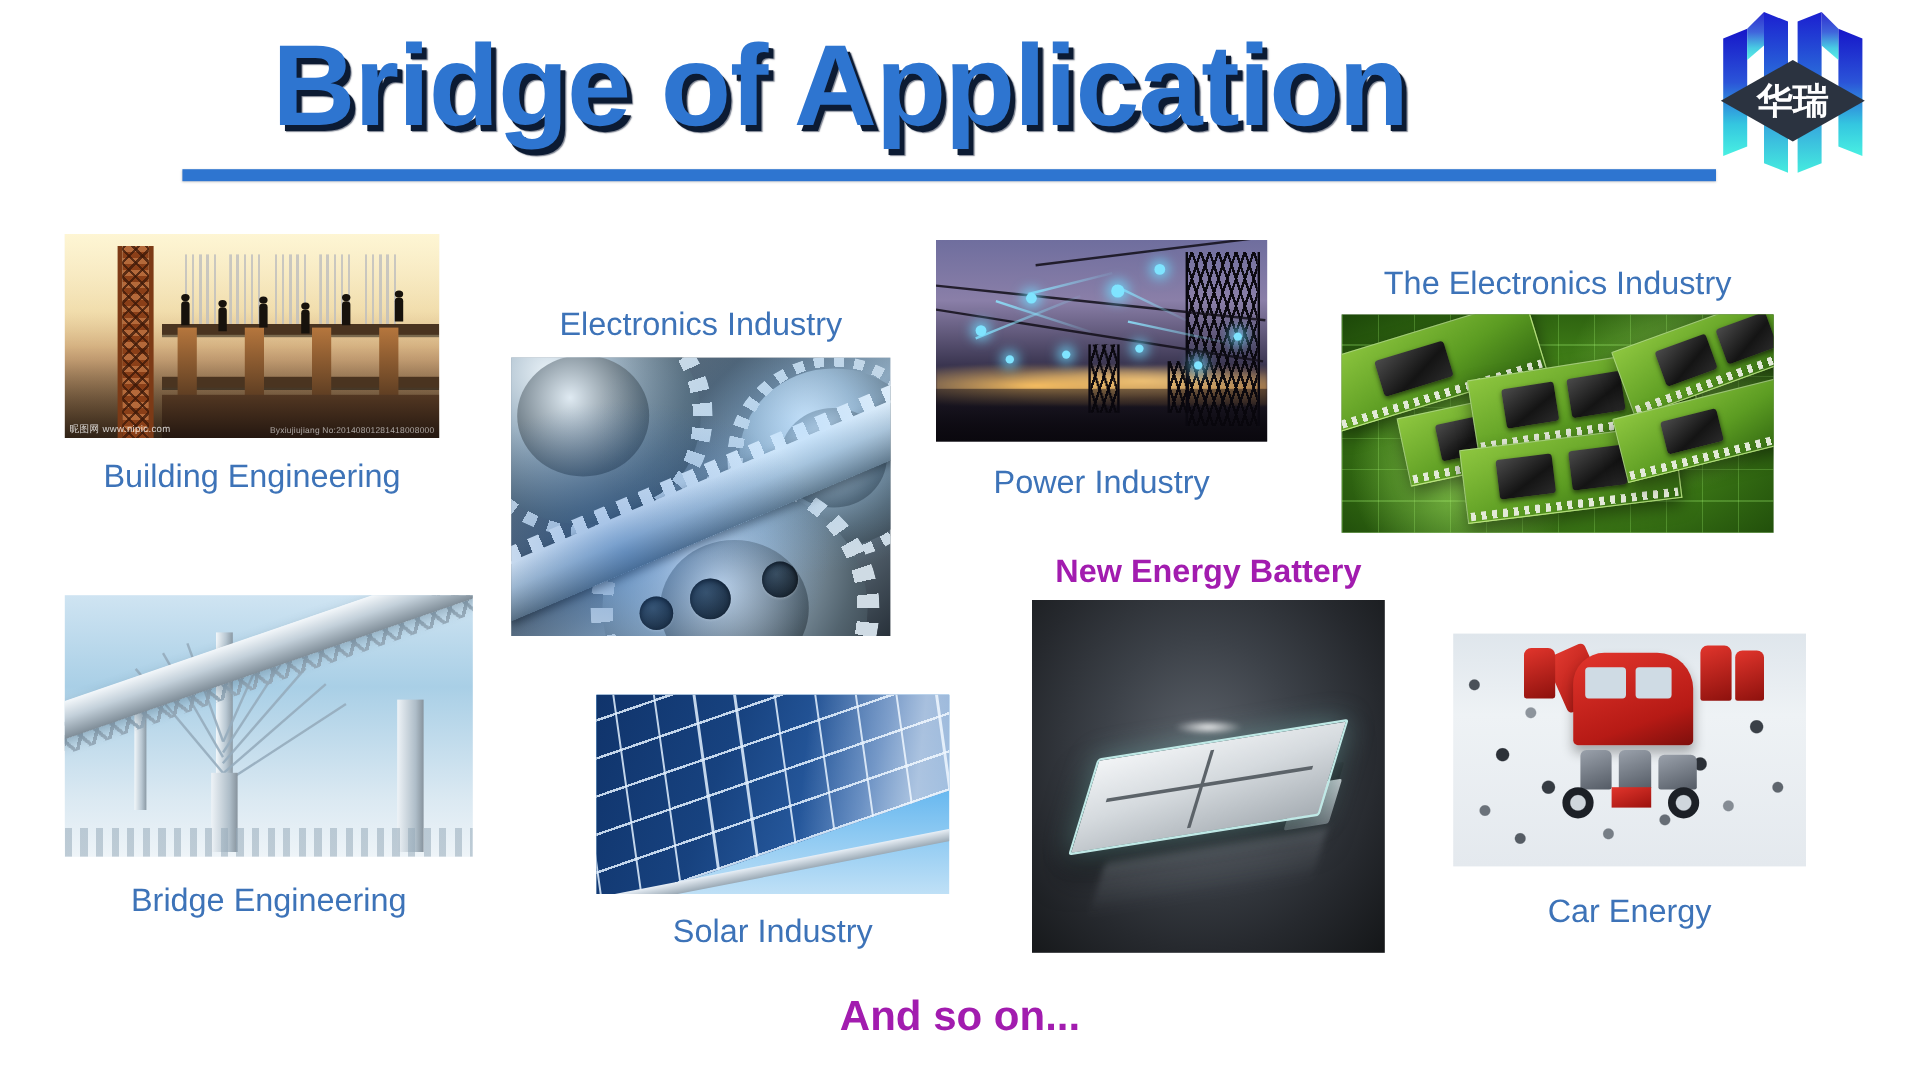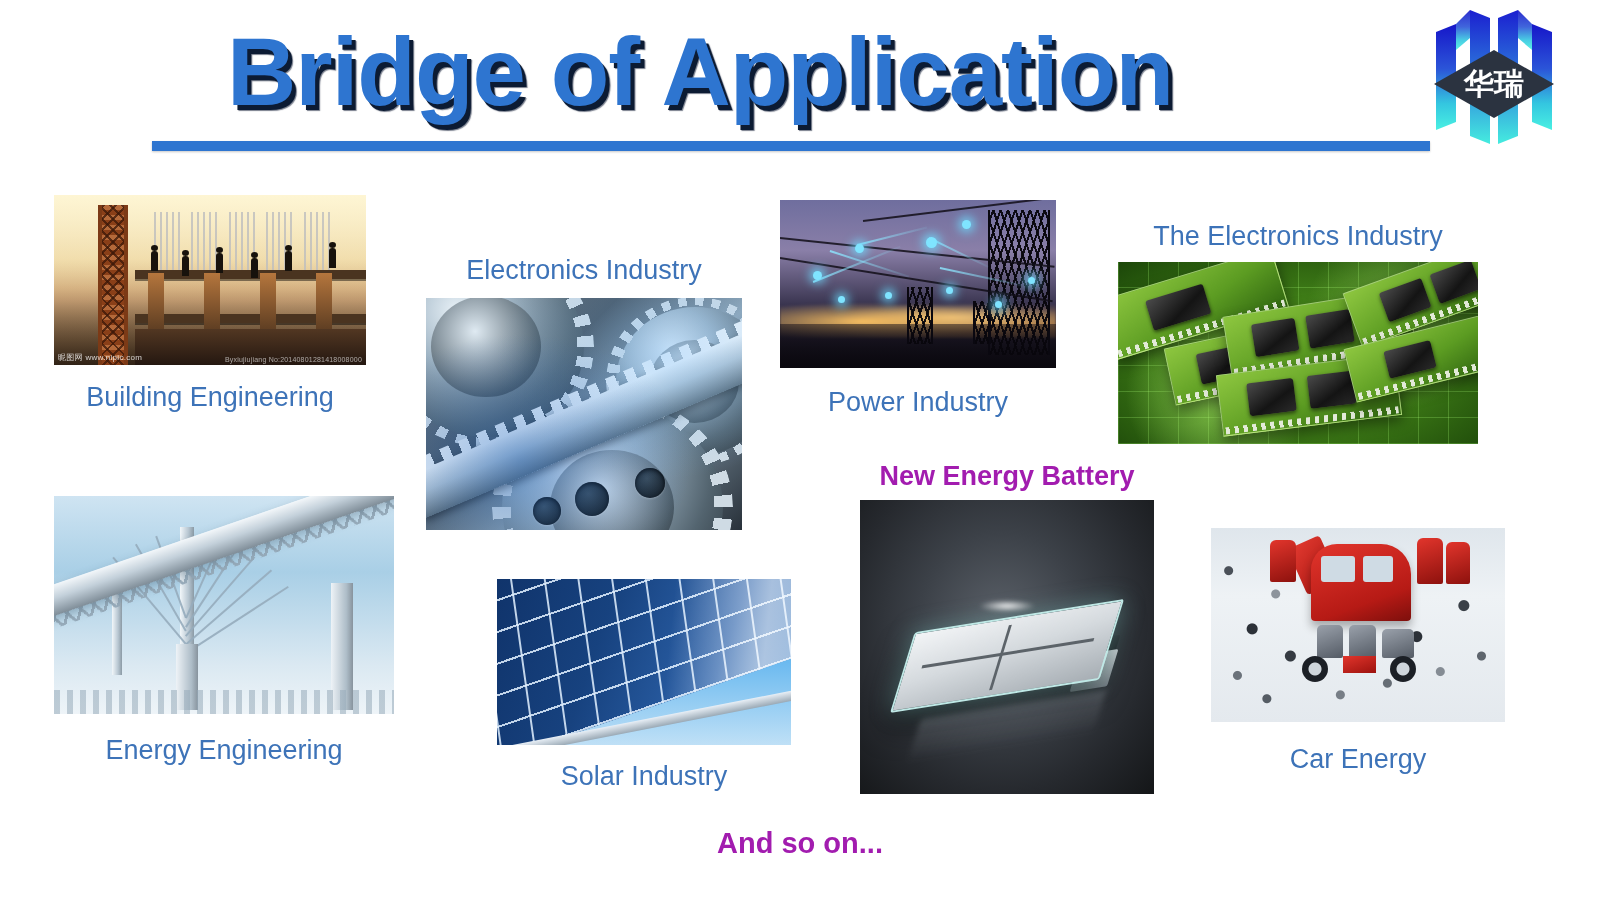--- a/index.html
+++ b/index.html
@@ -364,21 +364,21 @@
   <div class="cable" style="left:38.5%; top:16%; height:56%; transform:rotate(57deg);"></div>
   <div class="cable" style="left:38.5%; top:16%; height:40%; transform:rotate(-20deg);"></div>
   <div class="cable" style="left:38.5%; top:16%; height:46%; transform:rotate(-30deg);"></div>
   <div class="cable" style="left:38.5%; top:16%; height:52%; transform:rotate(-40deg);"></div>
   <div class="truss" style="top:52%;"></div>
   <div class="deck" style="top:44%;"></div>
   <div class="pier" style="left:36%; top:68%; height:30%;"></div>
   <div class="pier" style="right:12%; top:40%; height:58%;"></div>
   <div class="skyline"></div>
 </div>
-<div class="label" style="left:54px; top:735px; width:340px;">Energy Engineering</div>
+<div class="label" style="left:54px; top:735px; width:340px;">Bridge Engineering</div>
 
 <div class="photo ph-solar" style="left:497px; top:579px; width:294px; height:166px;">
   <div class="clouds"></div>
   <div class="panel"></div>
   <div class="rail" style="top:84%;"></div>
 </div>
 <div class="label" style="left:497px; top:761px; width:294px;">Solar Industry</div>
 
 <div class="label bold" style="left:860px; top:461px; width:294px;">New Energy Battery</div>
 <div class="photo ph-batt" style="left:860px; top:500px; width:294px; height:294px;">
@@ -403,13 +403,13 @@
   <div class="door" style="left:80%; top:7%; width:8%; height:22%;"></div>
   <div class="seat" style="left:36%; top:50%; width:9%; height:17%;"></div>
   <div class="seat" style="left:47%; top:50%; width:9%; height:17%;"></div>
   <div class="seat" style="left:58%; top:52%; width:11%; height:15%;"></div>
   <div class="wheel" style="left:31%; top:66%;"></div>
   <div class="wheel" style="left:61%; top:66%;"></div>
   <div style="position:absolute; left:45%; top:66%; width:11%; height:9%; background:linear-gradient(160deg,#e2352c,#9c120e);"></div>
 </div>
 <div class="label" style="left:1211px; top:744px; width:294px;">Car Energy</div>
 
-<div class="label bold" style="left:500px; top:827px; width:600px; font-size:29px;">And so on...</div>
+<div class="label bold" style="left:500px; top:827px; width:600px; font-size:35px;">And so on...</div>
 
 </body></html>

